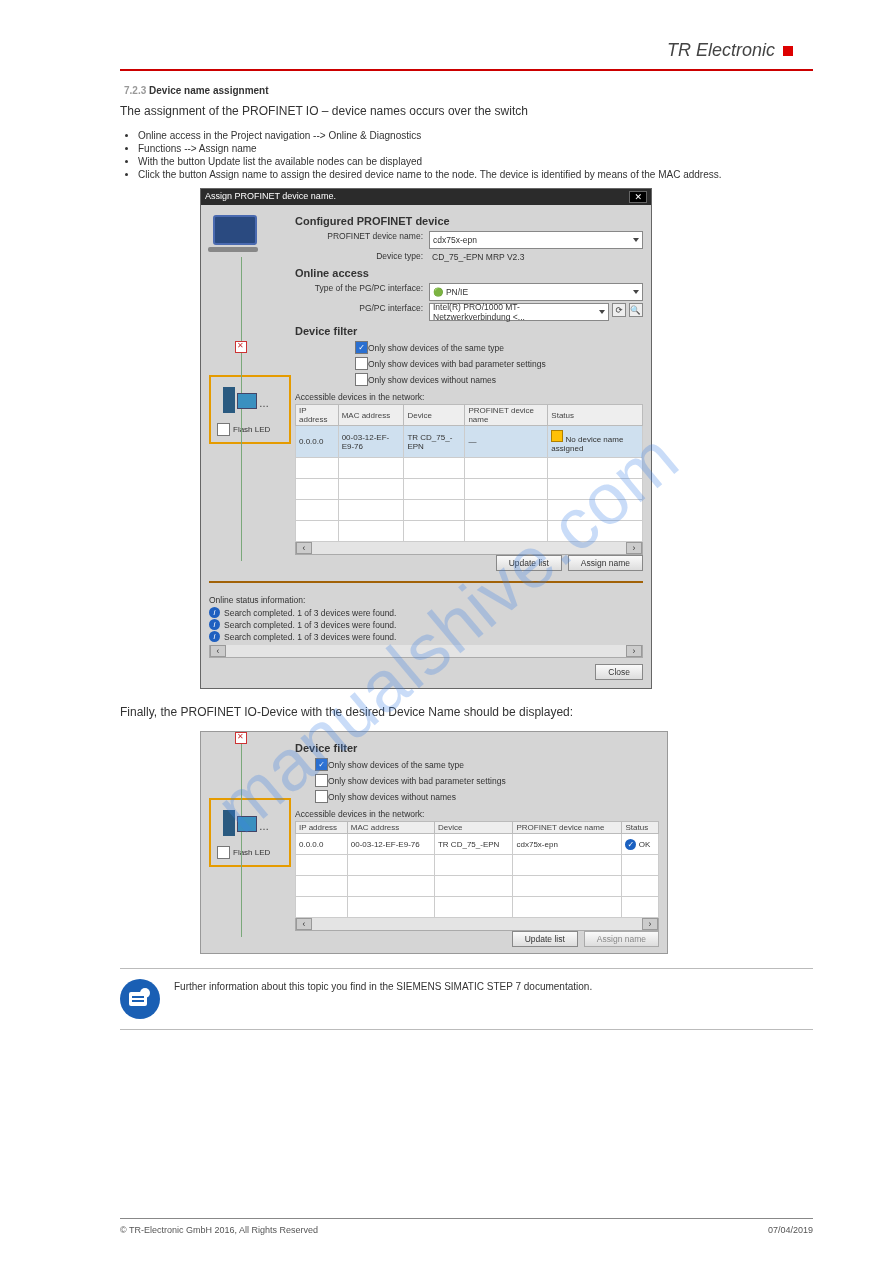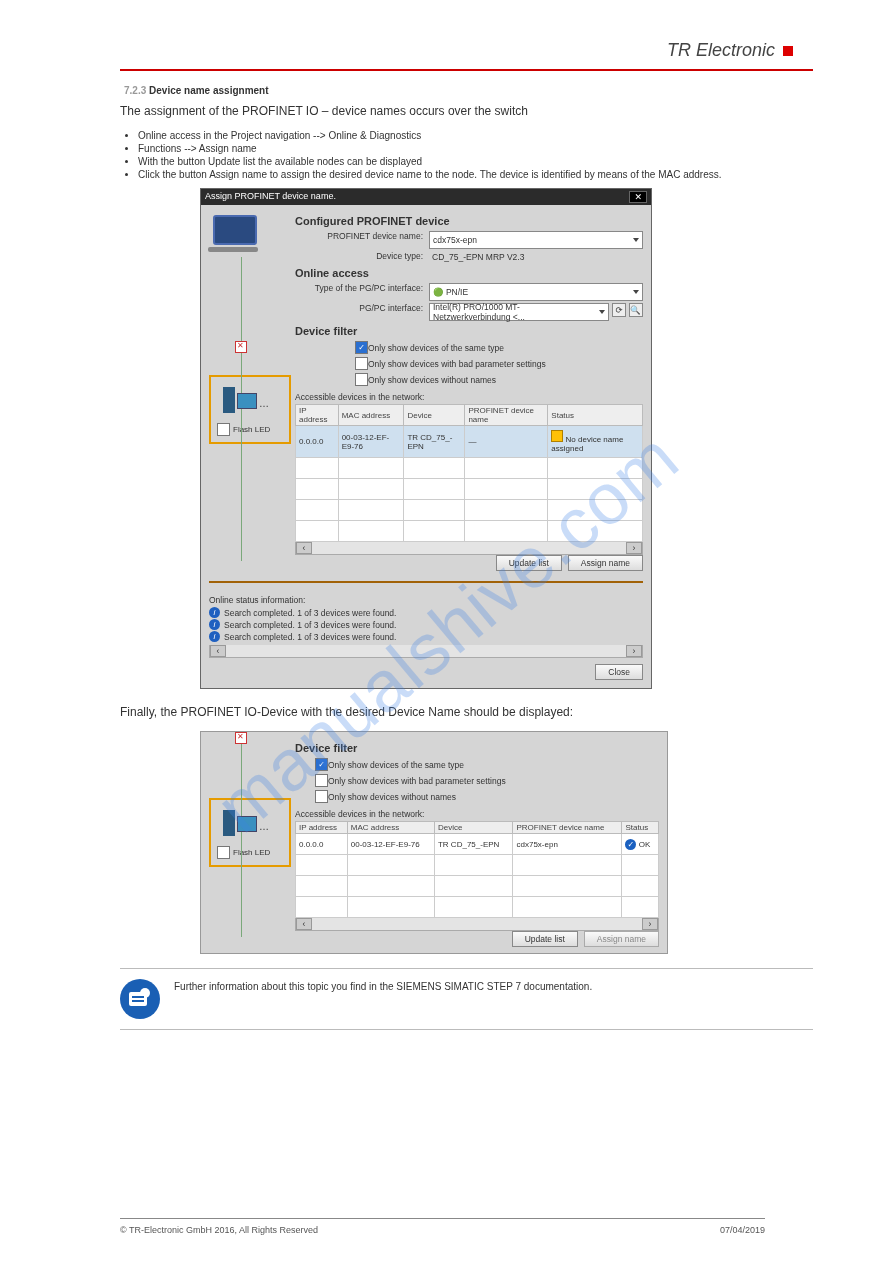--- a/index.html
+++ b/index.html
@@ -10,21 +10,21 @@
 .redline{height:2px;background:#c00;margin:0 0 10px 0}
 .main-heading{font-size:10px;font-weight:bold;margin:14px 0 6px 4px}
 .body-text{font-size:12px;margin:6px 0 10px 0;line-height:1.5}
 ul.body-list{font-size:10px;margin:4px 0 8px 0;padding-left:18px}
 ul.body-list li{margin:2px 0}
 .section-no{color:#999}
 .note-block{border-top:1px solid #bbb;border-bottom:1px solid #bbb;padding:10px 0;display:flex;gap:14px;align-items:flex-start;margin-top:12px}
 .note-icon{width:40px;height:40px;border-radius:50%;background:#1a5fb4;position:relative;flex-shrink:0}
 .note-icon svg{position:absolute;top:6px;left:6px}
 .note-text{font-size:10px;line-height:1.5}
-.footer{position:absolute;left:0;right:8px;bottom:28px;padding:0 120px 0 120px}
+.footer{position:absolute;left:0;right:0;bottom:28px;padding:0 80px 0 120px}
 .footer-line{height:1px;background:#888;margin-bottom:6px}
 .footer-row{display:flex;justify-content:space-between;font-size:9px;color:#555}
 .dialog{border:1px solid #666;background:#cfcfcf;width:450px;margin:6px 0 14px 80px;position:relative;font-size:8.5px}
 .titlebar{background:#2b2b2b;color:#fff;display:flex;justify-content:space-between;align-items:flex-start;padding:2px 4px;font-size:9px}
 .titlebar-x{background:#000;border:1px solid #666;padding:0 4px;color:#fff;cursor:pointer}
 .dlg-body{padding:6px 8px 8px 8px;background:#d5d5d5}
 .cols{display:flex;gap:6px}
 .leftcol{width:80px;position:relative}
 .rightcol{flex:1}
 .laptop-icn{width:56px;height:40px;margin:4px 0 0 4px;position:relative}

